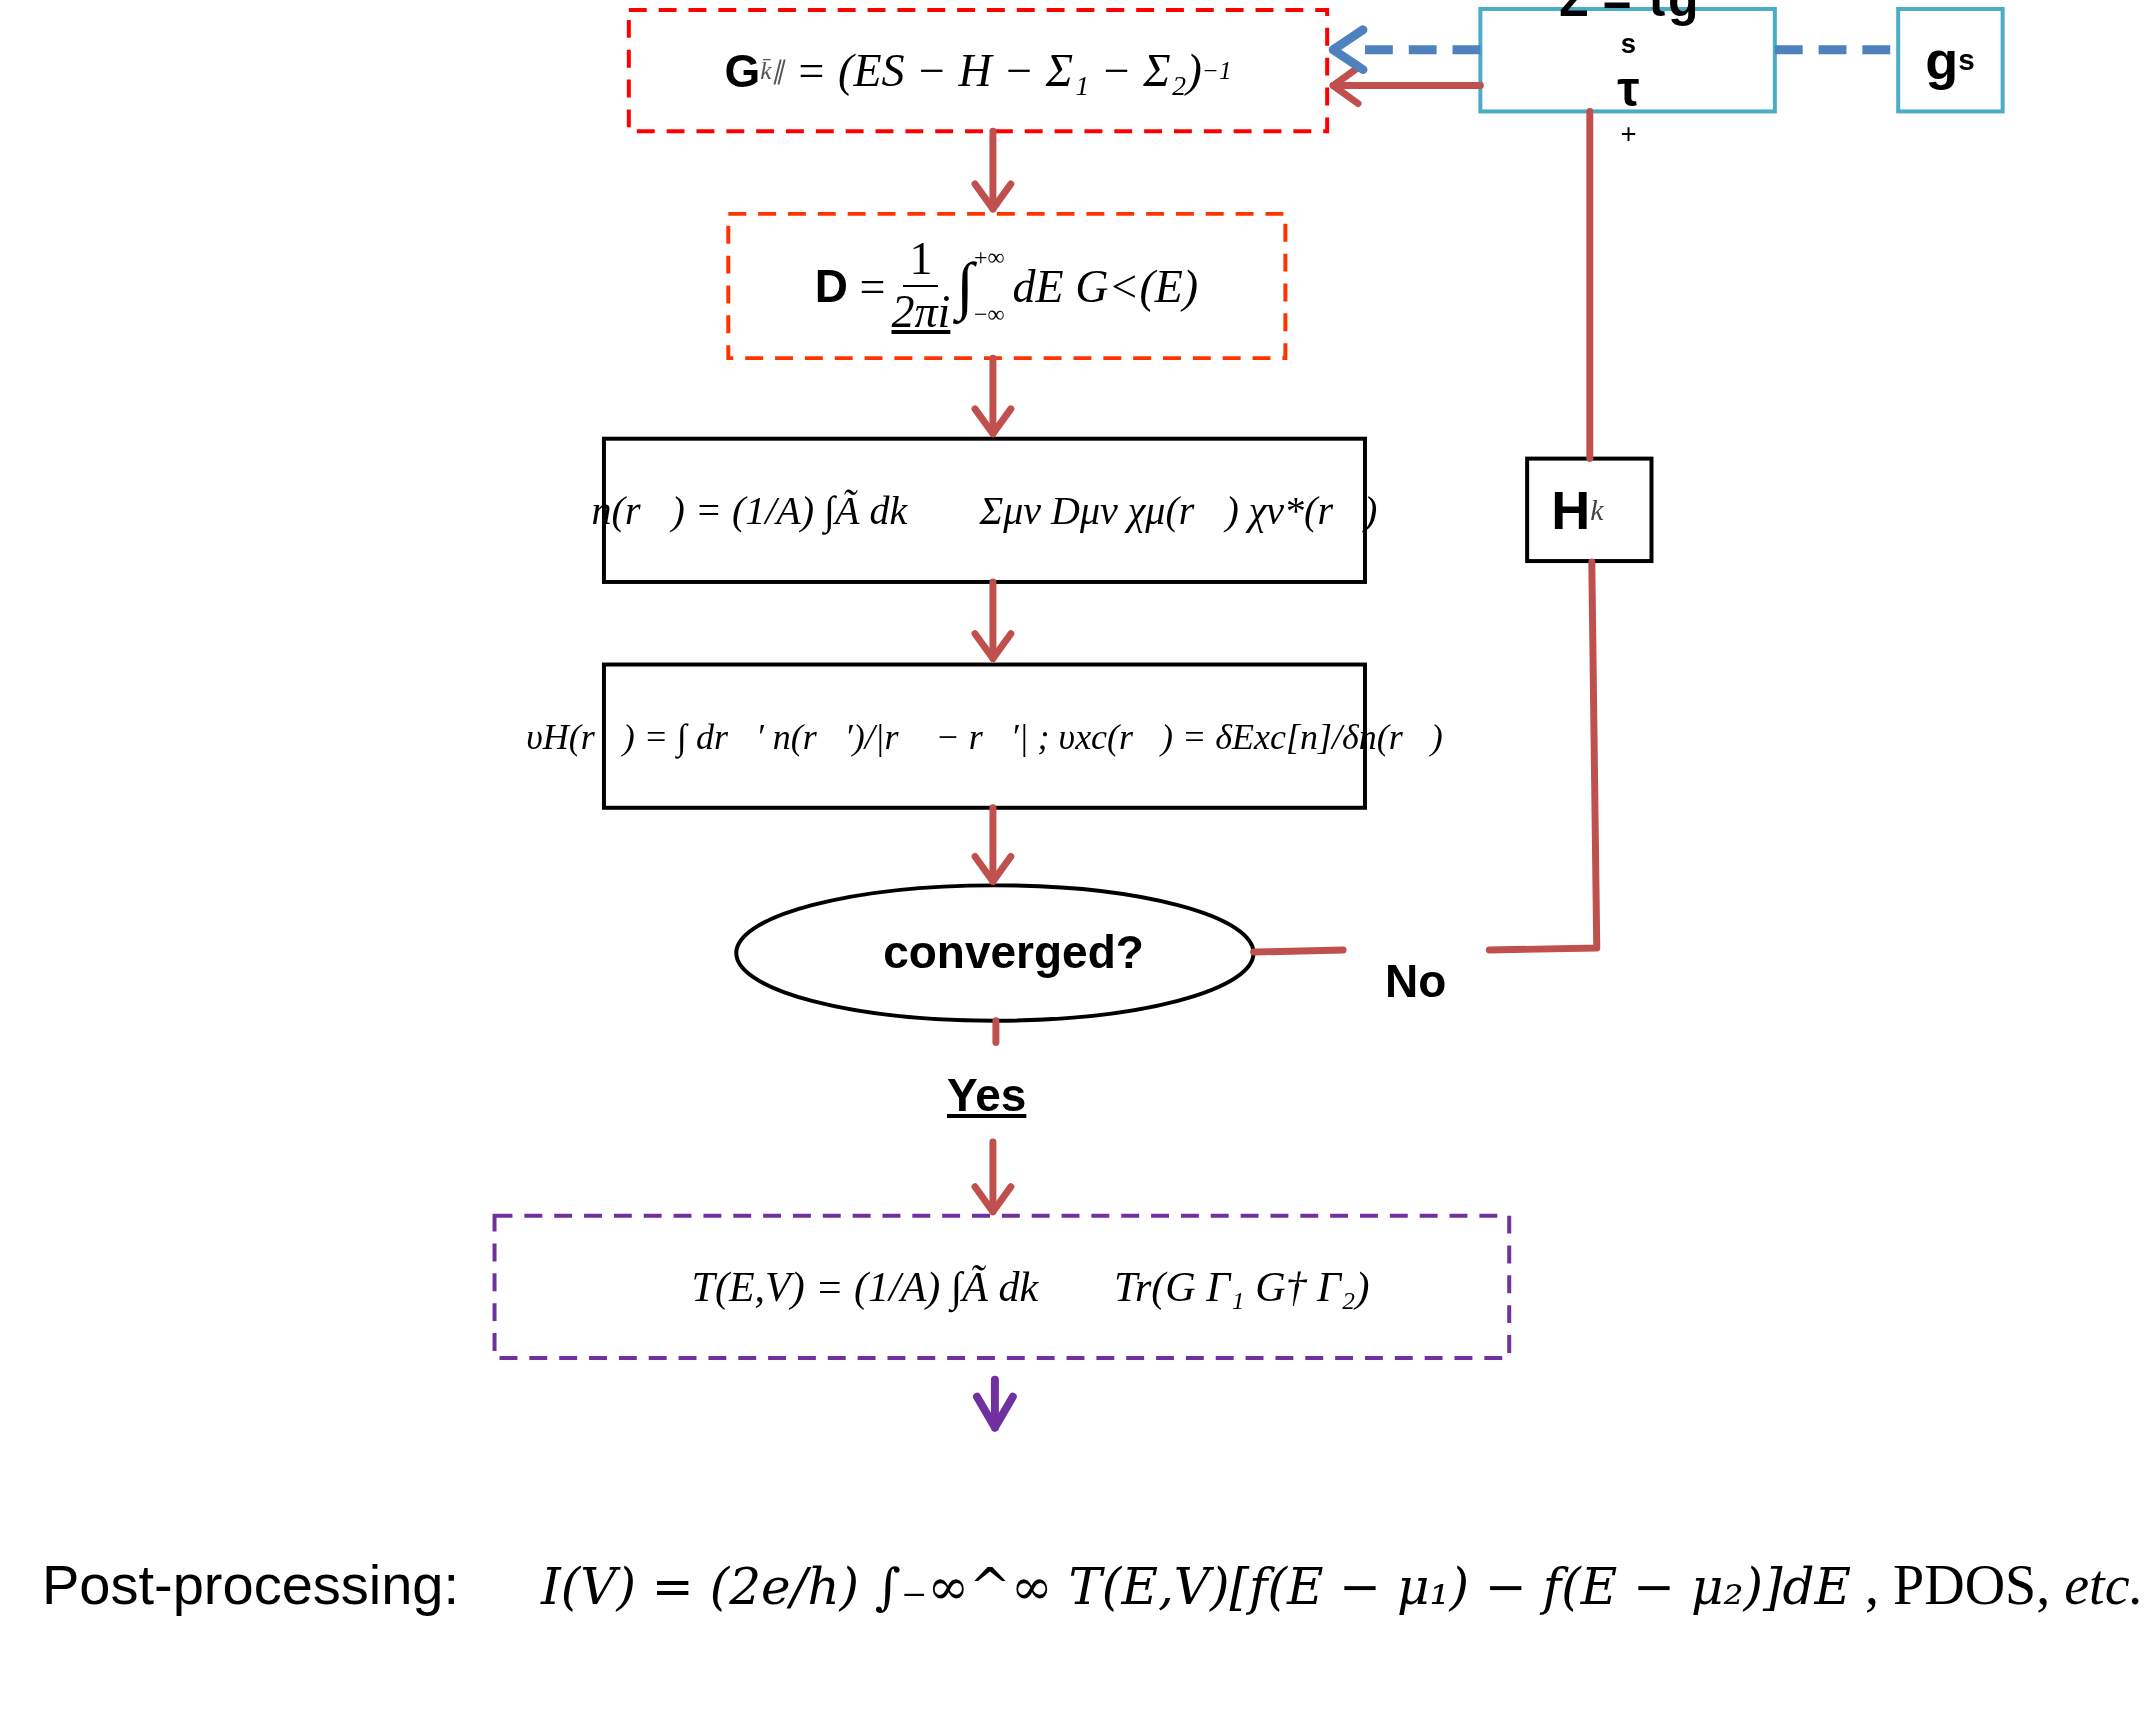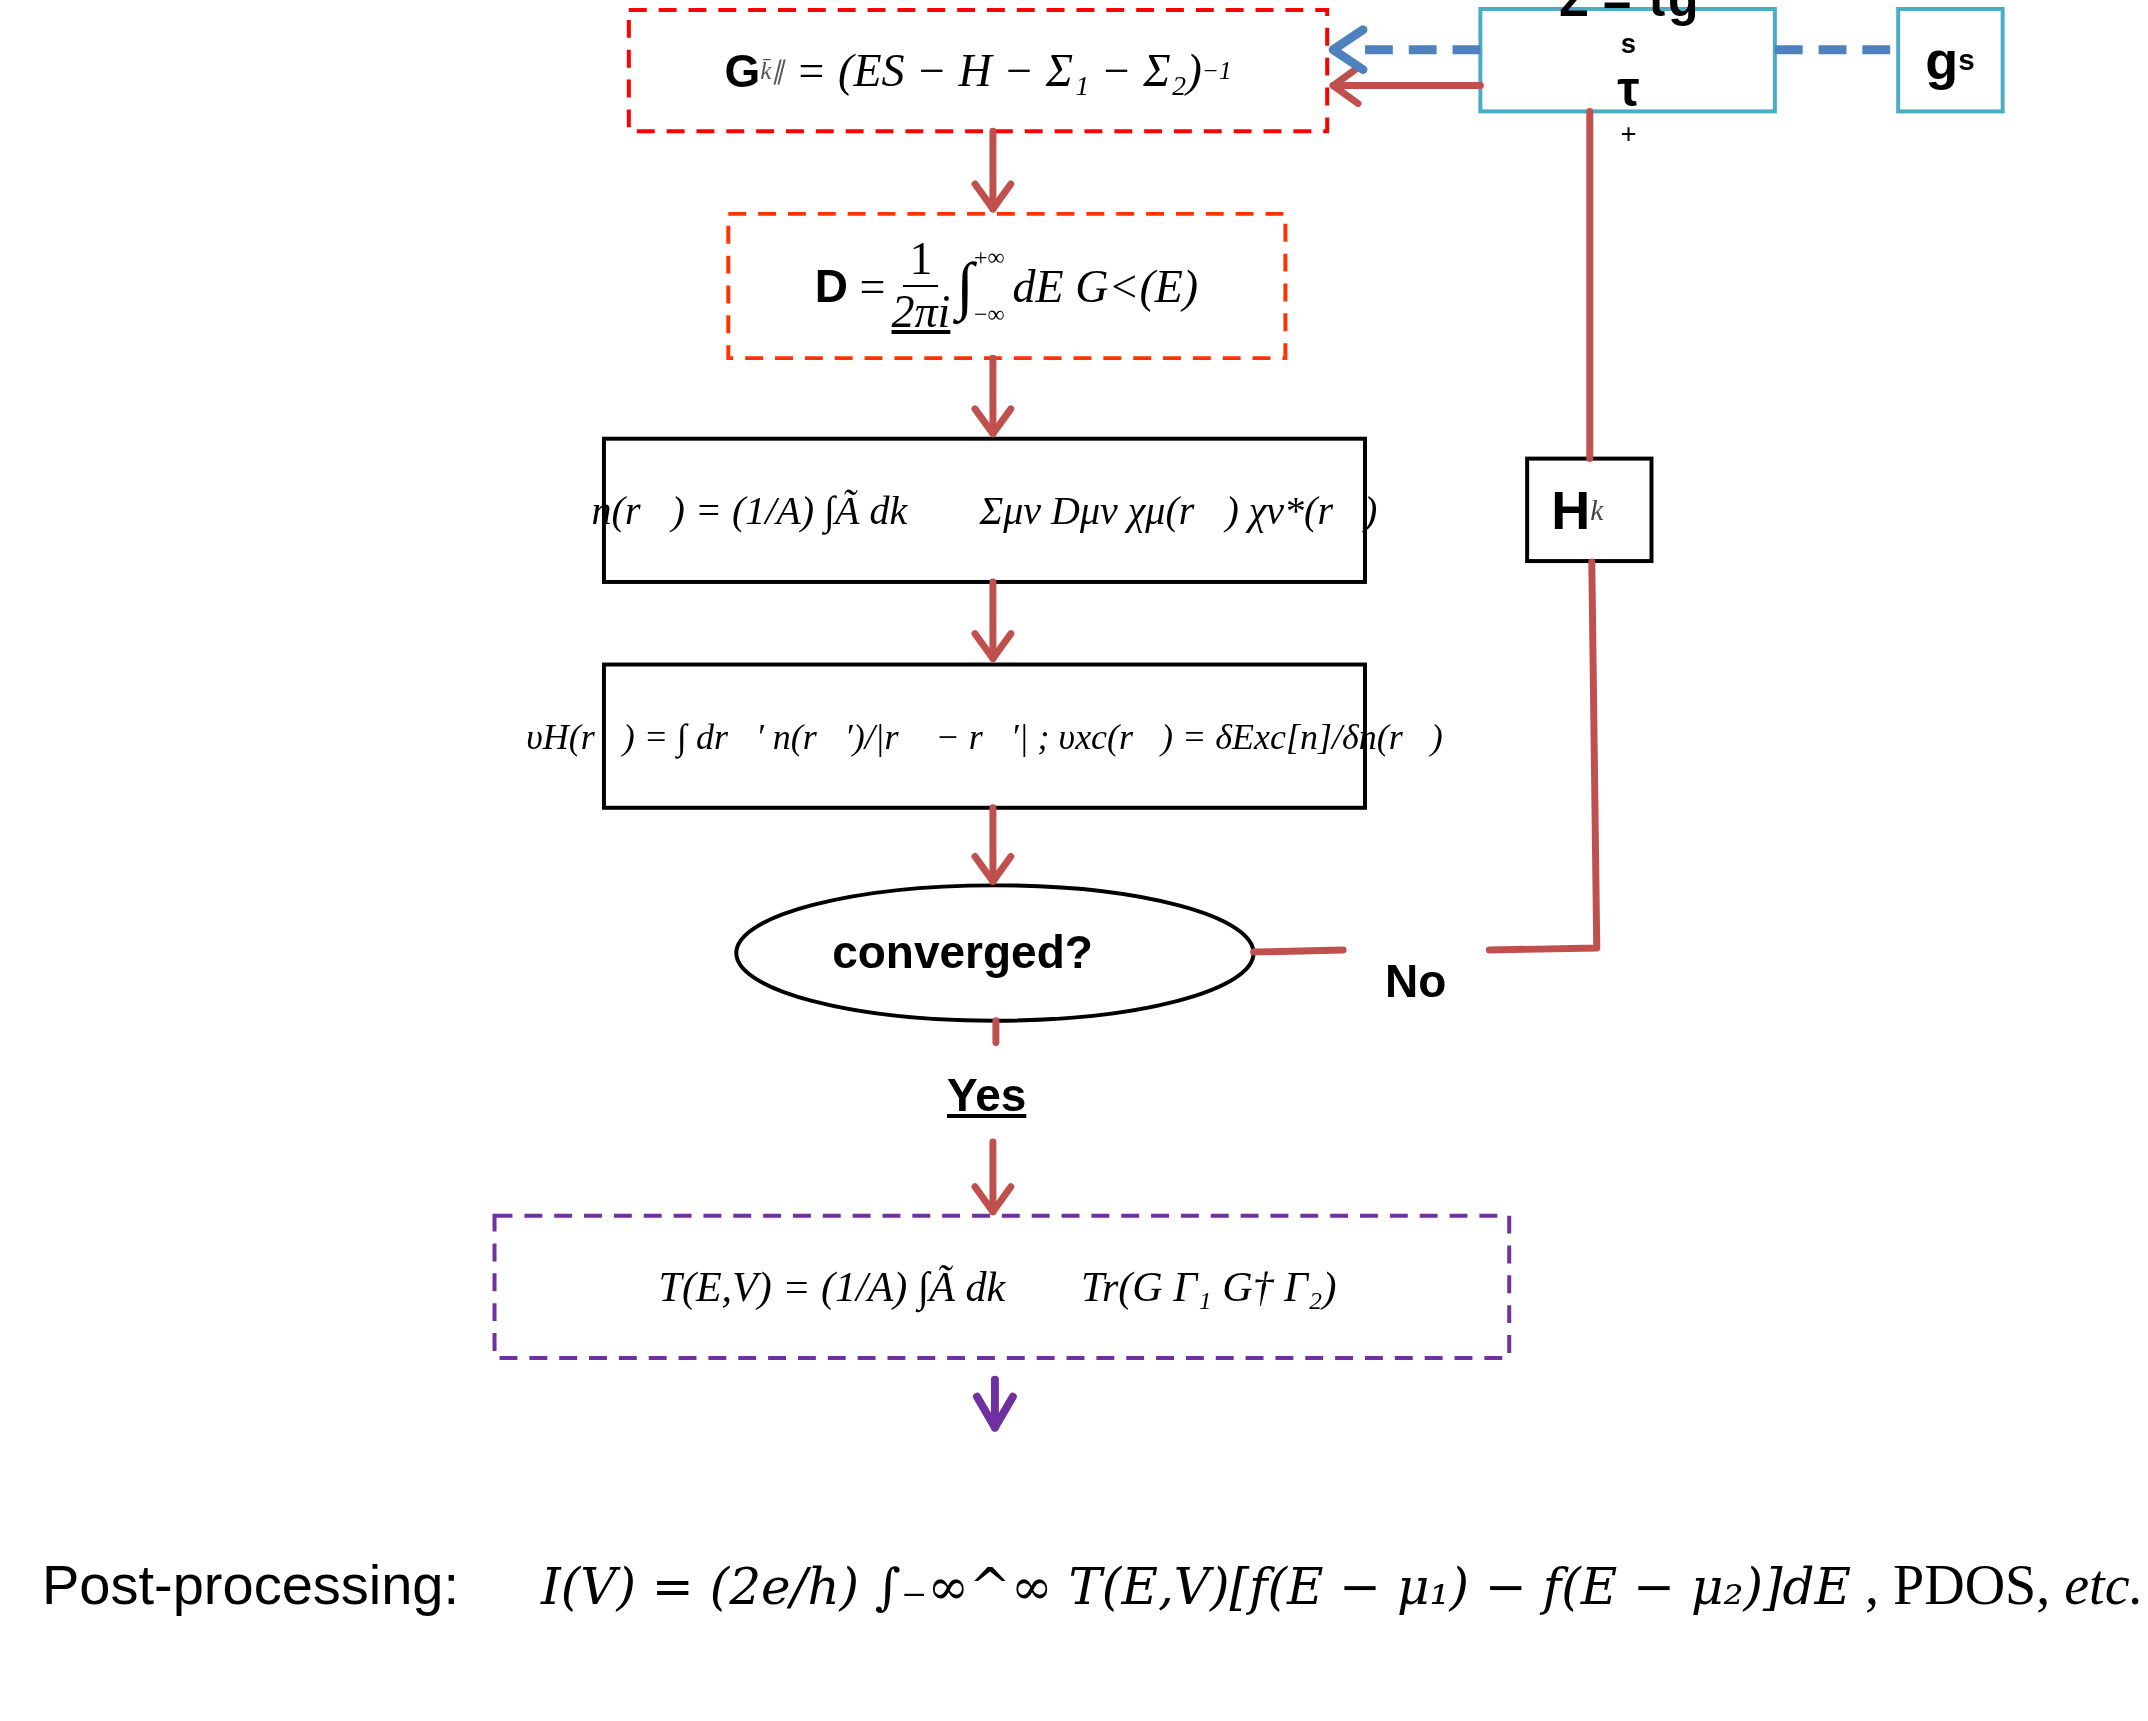--- a/index.html
+++ b/index.html
@@ -107,26 +107,26 @@
 
 <div class="box eq" style="left:604px;top:665px;width:761px;height:143px;font-size:36px;">
   <span>υH(r⃗) = ∫ dr⃗′ n(r⃗′)/|r⃗ − r⃗′| ; υxc(r⃗) = δExc[n]/δn(r⃗)</span>
 </div>
 
 <div class="box" style="left:1527px;top:459px;width:124px;height:102px;font-family:'Liberation Sans',sans-serif;font-weight:bold;font-size:54px;">
   <span>H</span>
     <sup style="font-family:'Liberation Serif',serif;font-weight:normal;font-style:italic;color:#444;">k⃗</sup>
 </div>
 
-<div class="lbl" style="left:704px;top:925px;width:517px;text-align:center;">converged?</div>
+<div class="lbl" style="left:755px;top:925px;width:517px;text-align:center;">converged?</div>
 
 <div class="lbl" style="left:1385px;top:922px;margin-top:32px;">No</div>
 <div class="lbl" style="left:947px;top:1068px;text-decoration:underline;">Yes</div>
 
-<div class="box eq" style="left:490px;top:1216px;width:1015px;height:142px;font-size:42px;text-align:center;">
+<div class="box eq" style="left:523px;top:1216px;width:1015px;height:142px;font-size:42px;text-align:center;">
   <span>T(E,V) = (1/A) ∫Ã dk⃗∥ Tr(G Γ₁ G† Γ₂)</span>
 </div>
 
 <div class="post">
   <span class="title">Post-processing:</span>
   <span class="formula">I(V) = (2e/h) ∫₋∞^∞ T(E,V)[f(E − μ₁) − f(E − μ₂)]dE</span>
   <span class="tail">, PDOS,</span>
   <span class="tail" style="font-style:italic">etc.</span>
 </div>
 

